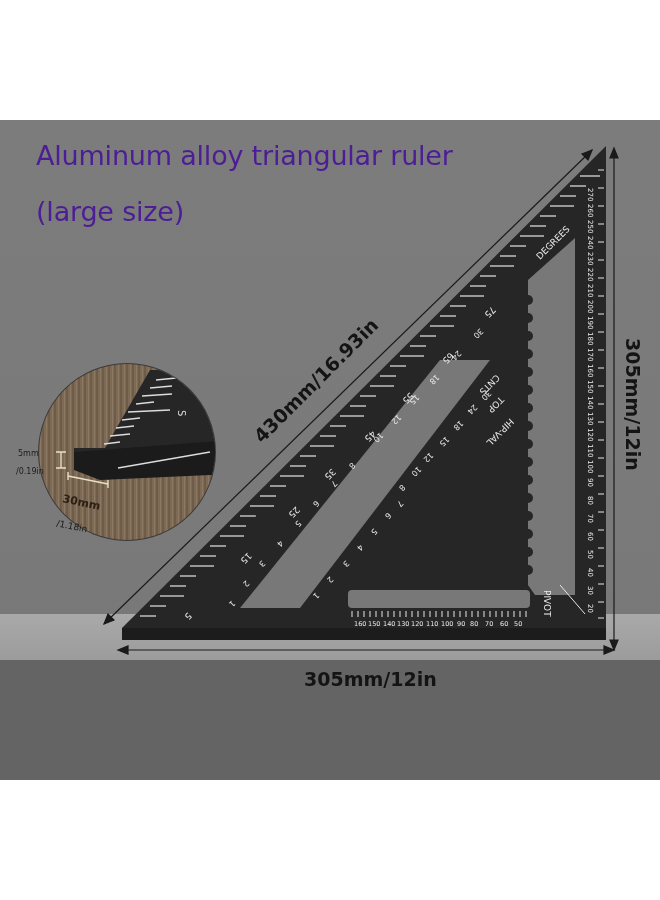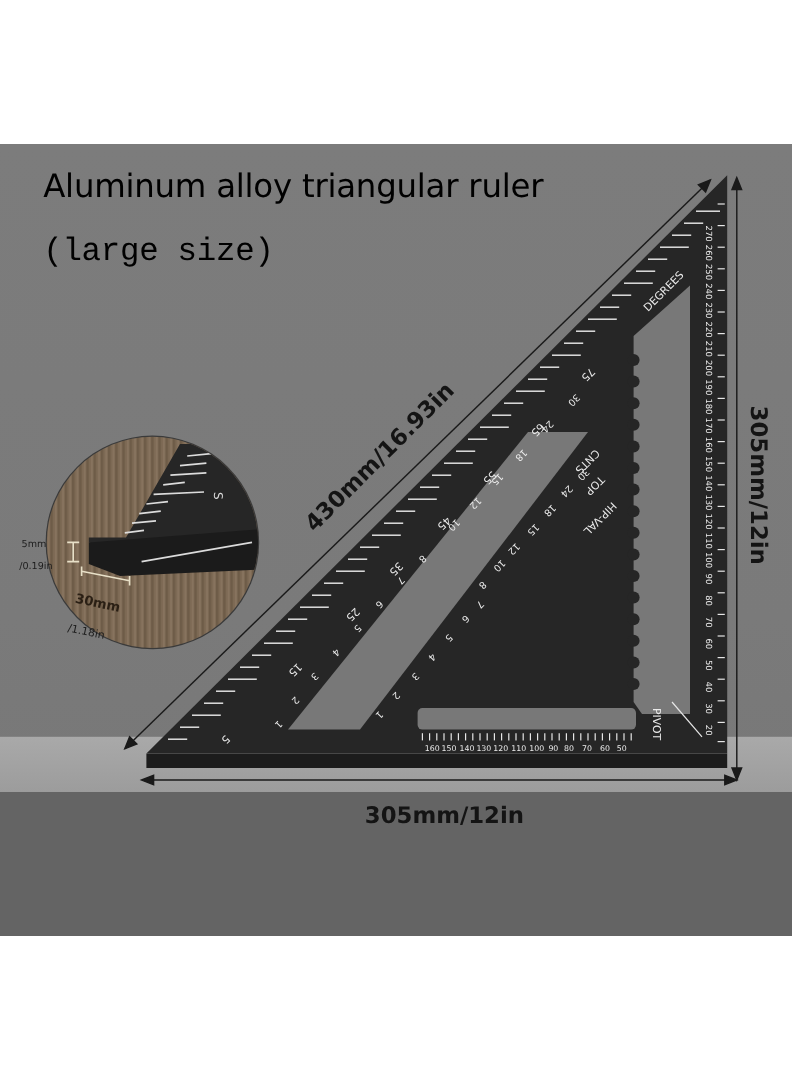--- a/index.html
+++ b/index.html
@@ -2,23 +2,23 @@
 <html><head>
 <meta charset="utf-8">
 <style>
   html,body{margin:0;padding:0;background:#ffffff;}
   #stage{position:relative;width:660px;height:900px;overflow:hidden;background:#ffffff;font-family:"DejaVu Sans","Liberation Sans",sans-serif;}
   .band-top{position:absolute;left:0;top:0;width:660px;height:120px;background:#ffffff;}
   .backdrop{position:absolute;left:0;top:120px;width:660px;height:660px;background:linear-gradient(180deg,#7c7c7c 0%,#7a7a7a 60%,#767676 100%);}
   .shelf{position:absolute;left:0;top:614px;width:660px;height:46px;background:linear-gradient(180deg,#a9a9a9,#9c9c9c);}
   .floor{position:absolute;left:0;top:660px;width:660px;height:120px;background:#646464;}
   .band-bottom{position:absolute;left:0;top:780px;width:660px;height:120px;background:#ffffff;}
-  .title{position:absolute;left:36px;color:#000000;font-size:27px;letter-spacing:-0.2px;}
+  .title{position:absolute;left:36px;color:#4c1d95;font-size:27px;letter-spacing:-0.2px;}
   .t1{top:140px;}
-  .t2{top:196px;font-family:Liberation Mono, monospace;}
+  .t2{top:196px;}
   svg{position:absolute;left:0;top:0;}
   .dim-text{font-family:"DejaVu Sans","Liberation Sans",sans-serif;font-weight:bold;fill:#141414;}
   .scale-text{font-family:"DejaVu Sans","Liberation Sans",sans-serif;fill:#eaeaea;}
 </style>
 </head>
 <body>
 
 <div id="stage">
   <div class="band-top"></div>
   <div class="backdrop"></div>

